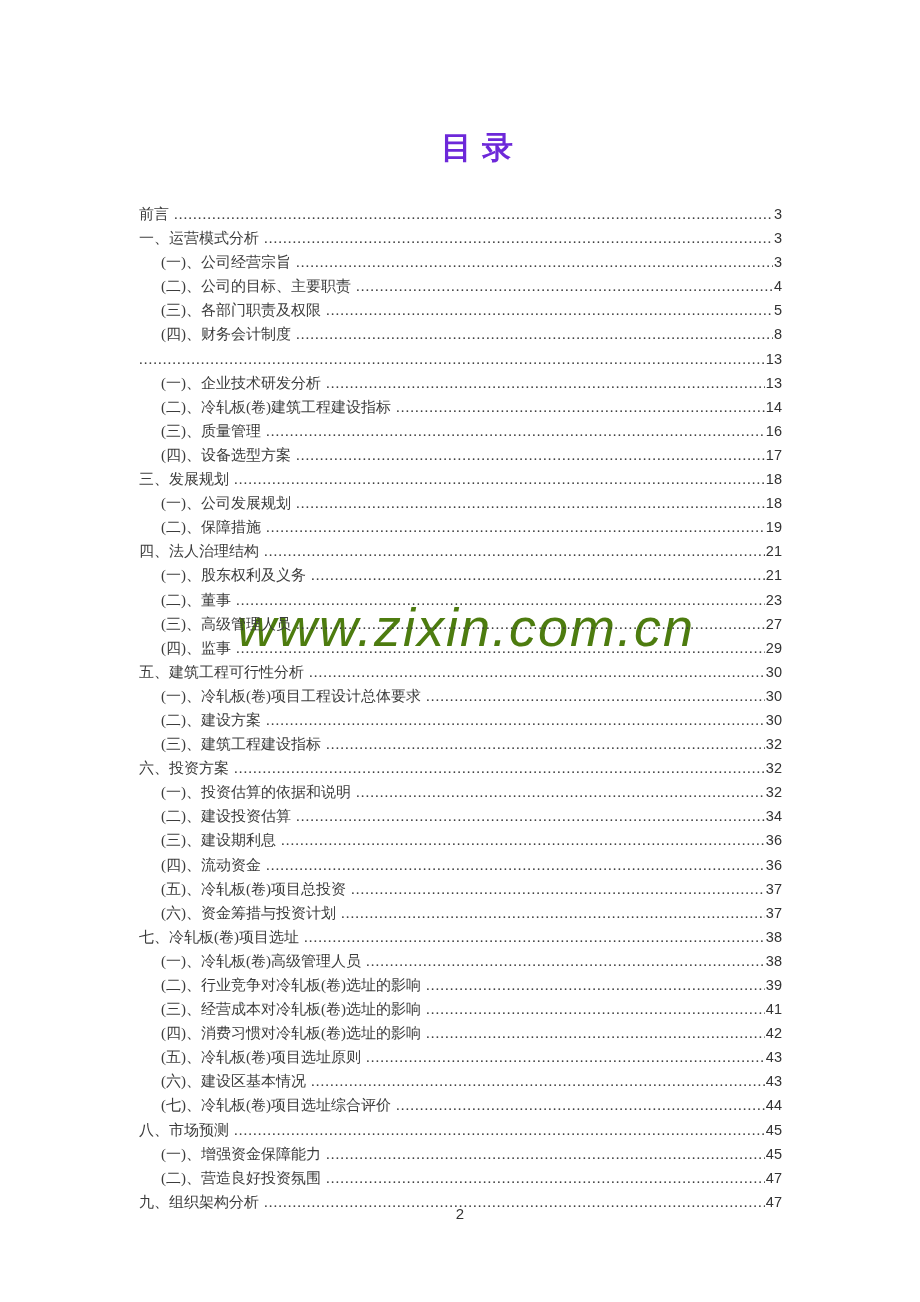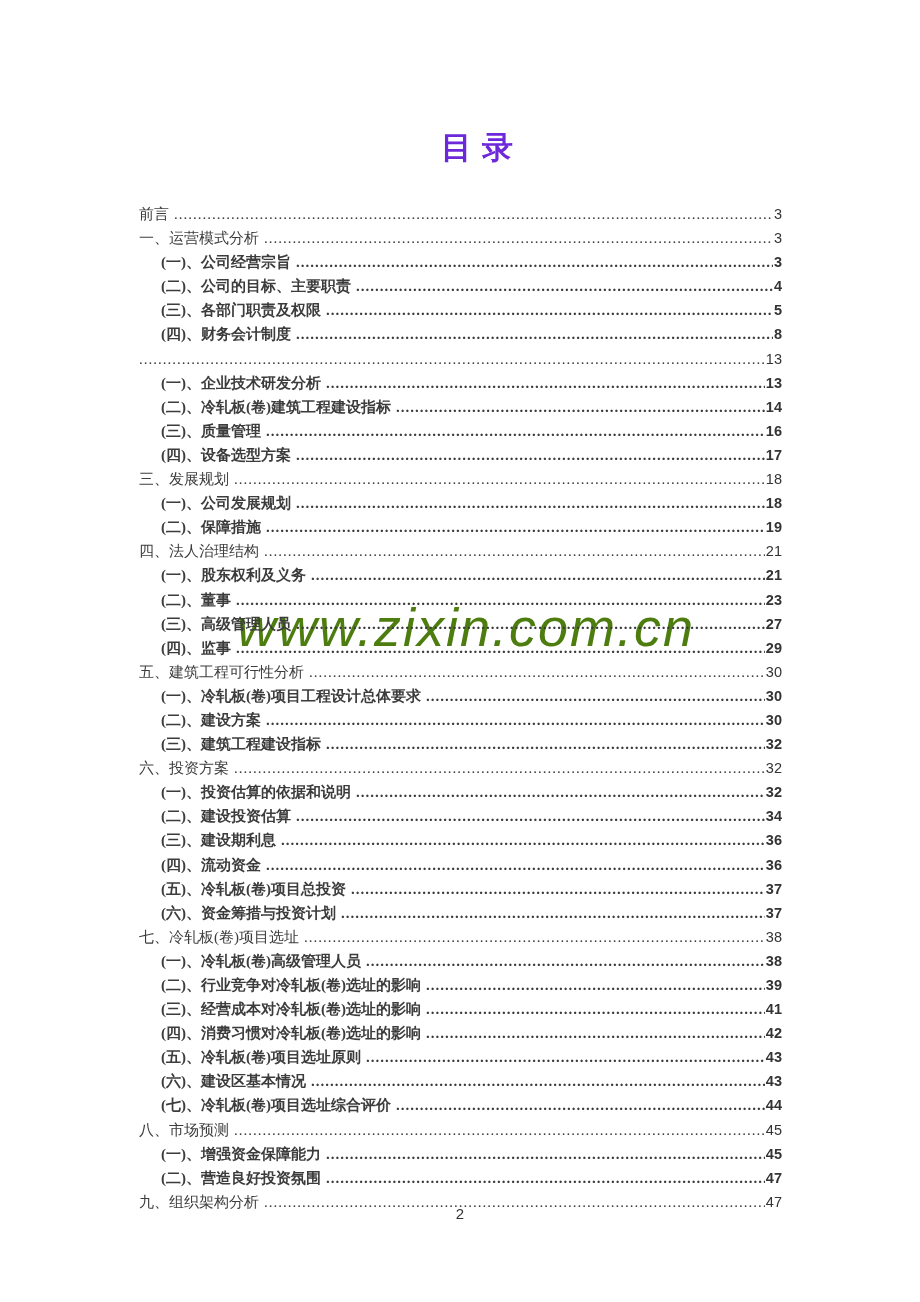--- a/index.html
+++ b/index.html
@@ -47,21 +47,21 @@
     margin-top: 37px;
   }
   .toc-row {
     display: flex;
     align-items: baseline;
     height: 24.1px;
     line-height: 24.1px;
     font-size: 15px;
     white-space: nowrap;
   }
-  .toc-row.level-2 { padding-left: 22px; font-weight: bold; }
+  .toc-row.level-2 { padding-left: 22px; }
   .toc-label {
     white-space: nowrap;
     margin-right: 5px;
     color: #3c3c3c;
   }
   .toc-dots {
     flex: 1 1 auto;
     overflow: hidden;
     white-space: nowrap;
     min-width: 10px;

